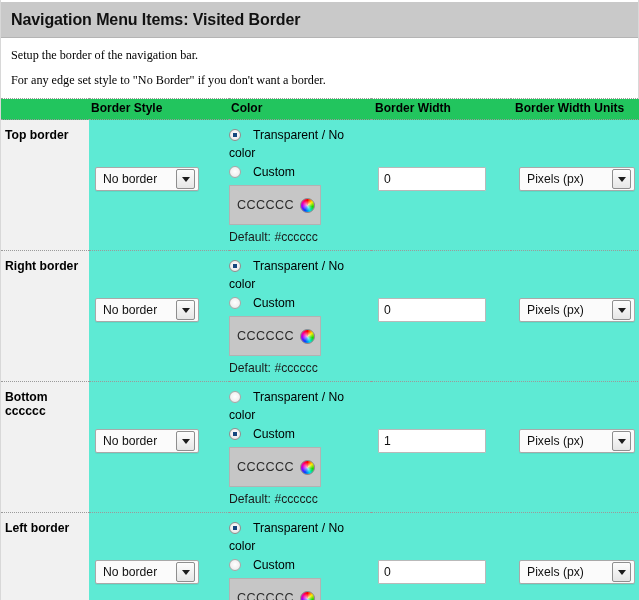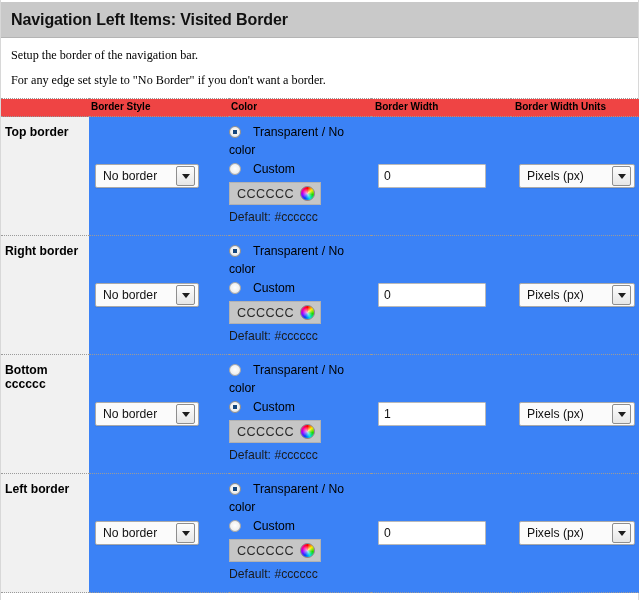--- a/index.html
+++ b/index.html
@@ -61,41 +61,41 @@
     table-layout: fixed;
     margin-top: 2px;
   }
   table.settings col.c-label { width: 88px; }
   table.settings col.c-style { width: 140px; }
   table.settings col.c-color { width: 142px; }
   table.settings col.c-width { width: 140px; }
   table.settings col.c-units { width: 129px; }
 
   thead th {
-    font-size: 10px;
+    font-size: 12px;
     font-weight: bold;
     text-align: left;
     padding: 2px 0 4px 0;
     border-top: 1px dotted #9a9a9a;
     border-bottom: 1px dotted #9a9a9a;
-    background: #ef4444;
+    background: #22c55e;
     vertical-align: bottom;
     white-space: nowrap;
   }
   thead th.h-label { }
   thead th.h-style { padding-left: 2px; }
   thead th.h-color { padding-left: 2px; }
   thead th.h-width { padding-left: 4px; margin-left: 48px; }
   thead th.h-units { padding-left: 4px; margin-left: 36px; }
 
   tbody td {
     border-bottom: 1px dotted #9a9a9a;
     vertical-align: top;
     padding: 0;
-    background: #3b82f6;
+    background: #5eead4;
   }
 
   td.cell-label {
     background: #f1f1f1;
     font-size: 12.2px;
     font-weight: bold;
     padding: 8px 6px 8px 4px;
     line-height: 1.18;
   }
 
@@ -206,21 +206,21 @@
     margin: 0 0 3px 0;
   }
 
   
   .swatch {
     display: inline-flex;
     align-items: center;
     justify-content: space-between;
     box-sizing: border-box;
     width: 92px;
-    height: 23px;
+    height: 40px;
     background: #c6c6c6;
     border: 1px solid #b2b2b2;
     padding: 0 5px 0 7px;
     margin: 3px 0 4px 0;
   }
   .swatch-text {
     font-size: 12.6px;
     color: #2a2a2a;
     letter-spacing: 0.4px;
   }
@@ -255,21 +255,21 @@
     padding: 0 5px;
     border-radius: 1px;
   }
 </style>
 </head>
 <body>
 
 <div class="page">
 
   <div class="header-bar">
-    <span class="header-title">Navigation Left Items: Visited Border</span>
+    <span class="header-title">Navigation Menu Items: Visited Border</span>
   </div>
 
   <div class="intro">
     <p>Setup the border of the navigation bar.</p>
     <p>For any edge set style to "No Border" if you don't want a border.</p>
   </div>
 
   <table class="settings">
     <colgroup>
       <col class="c-label">

